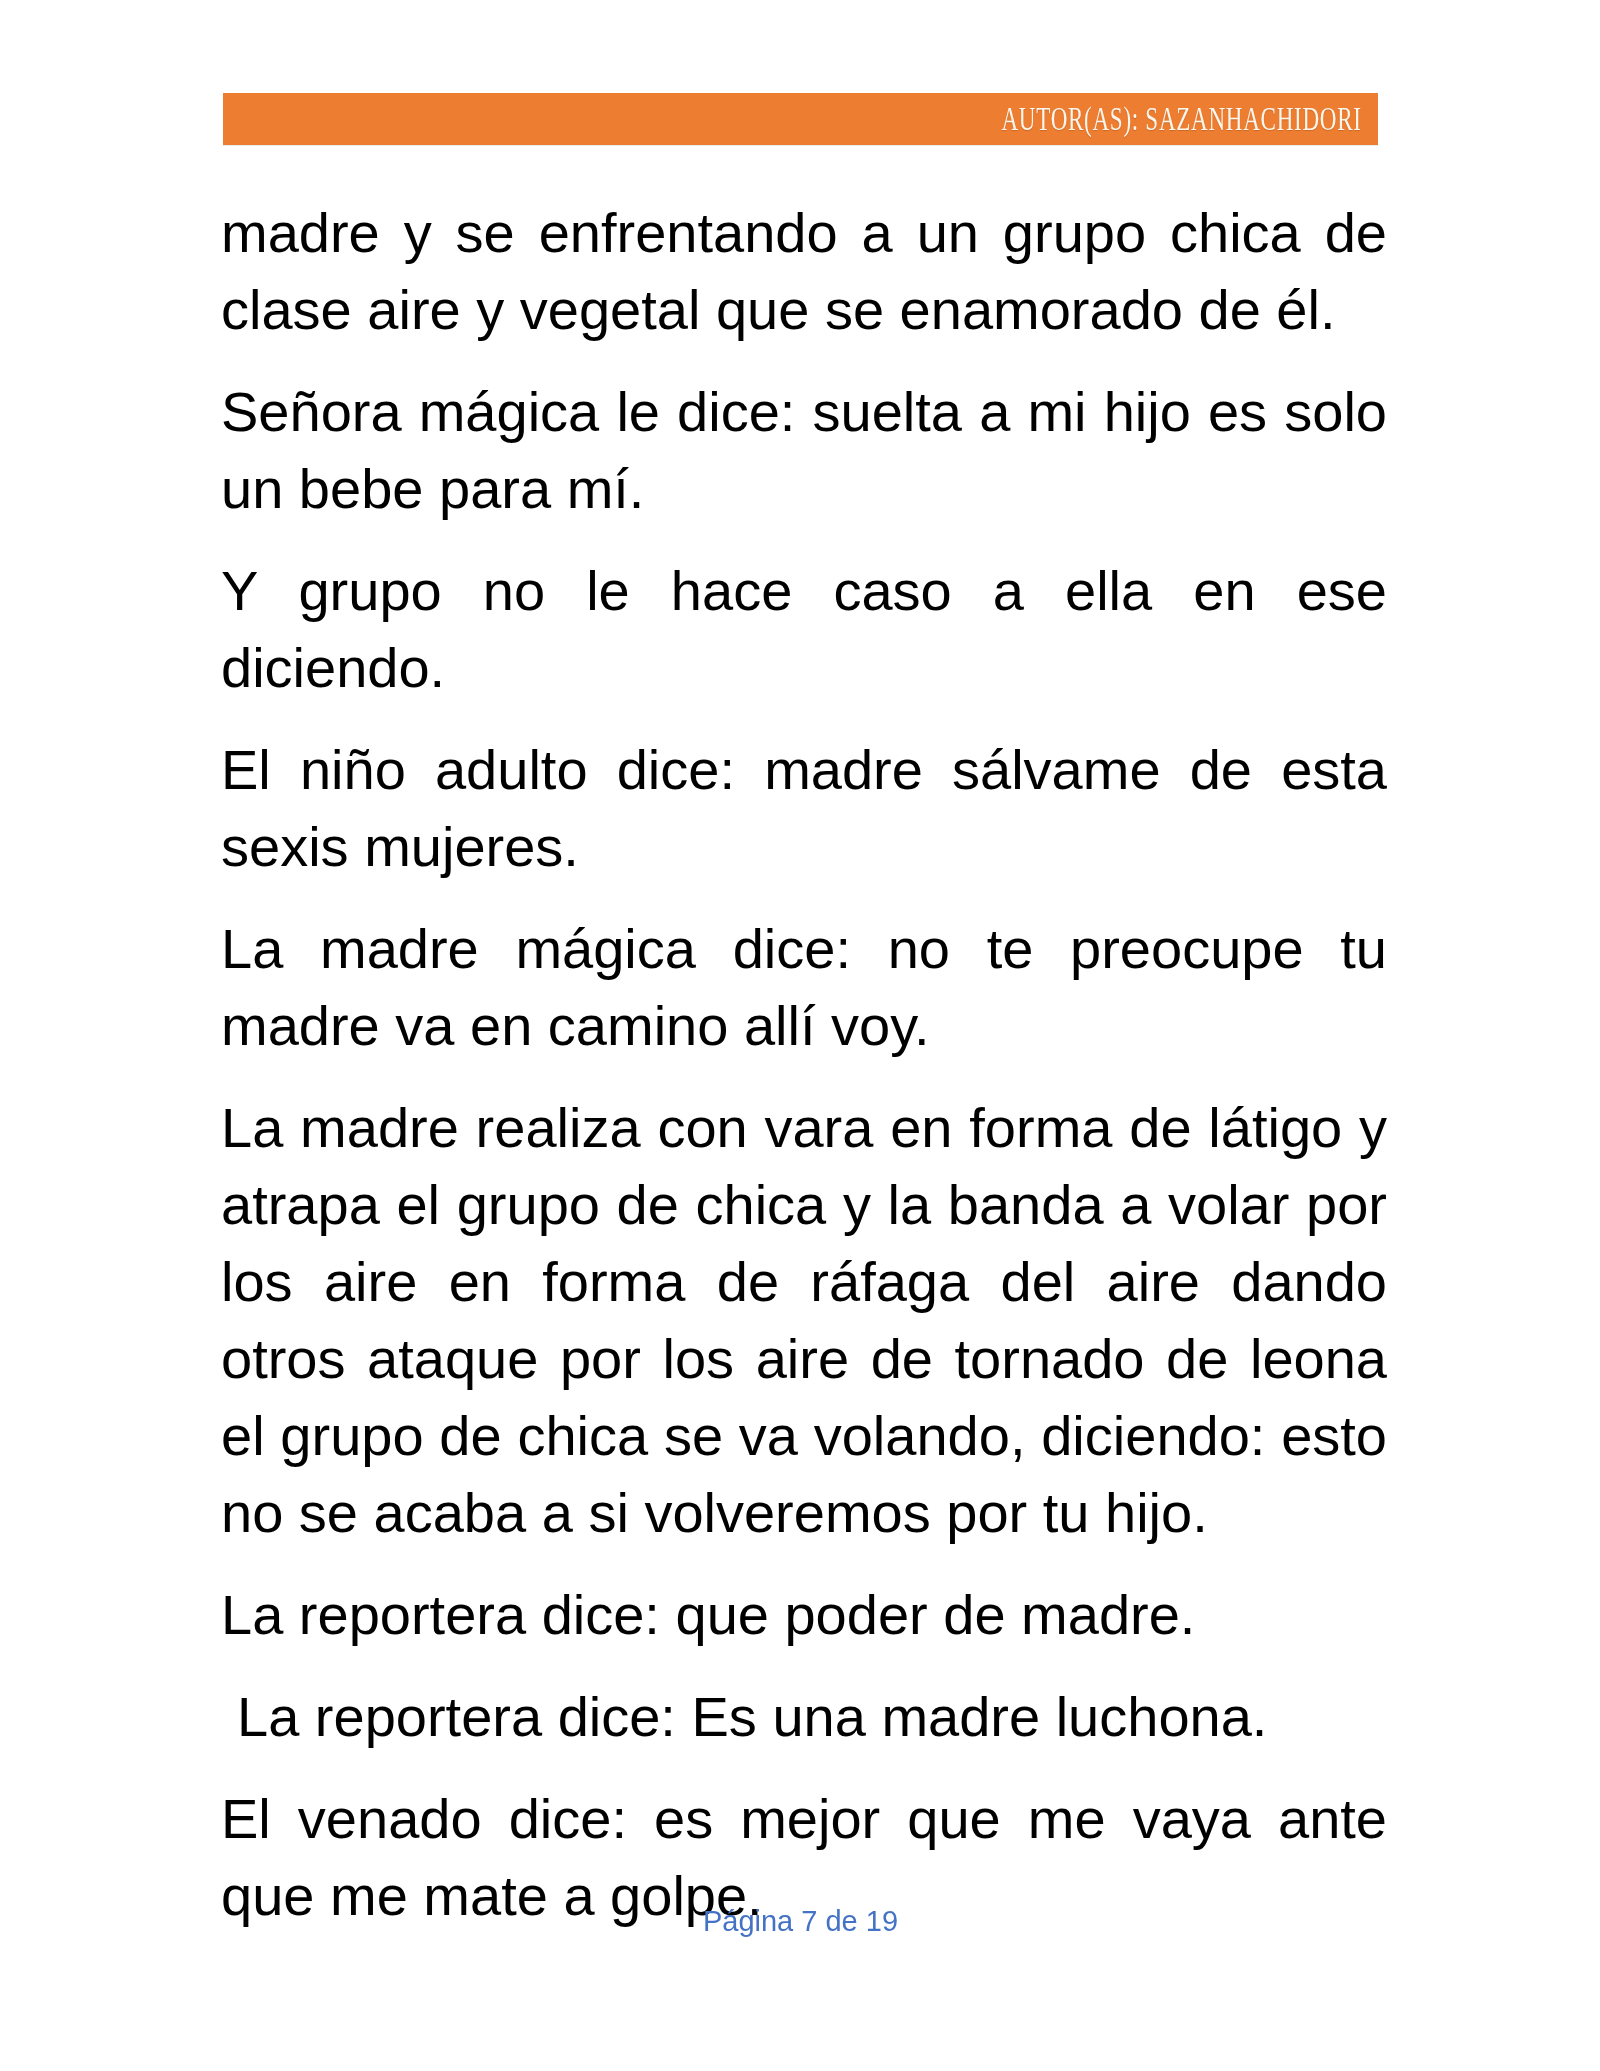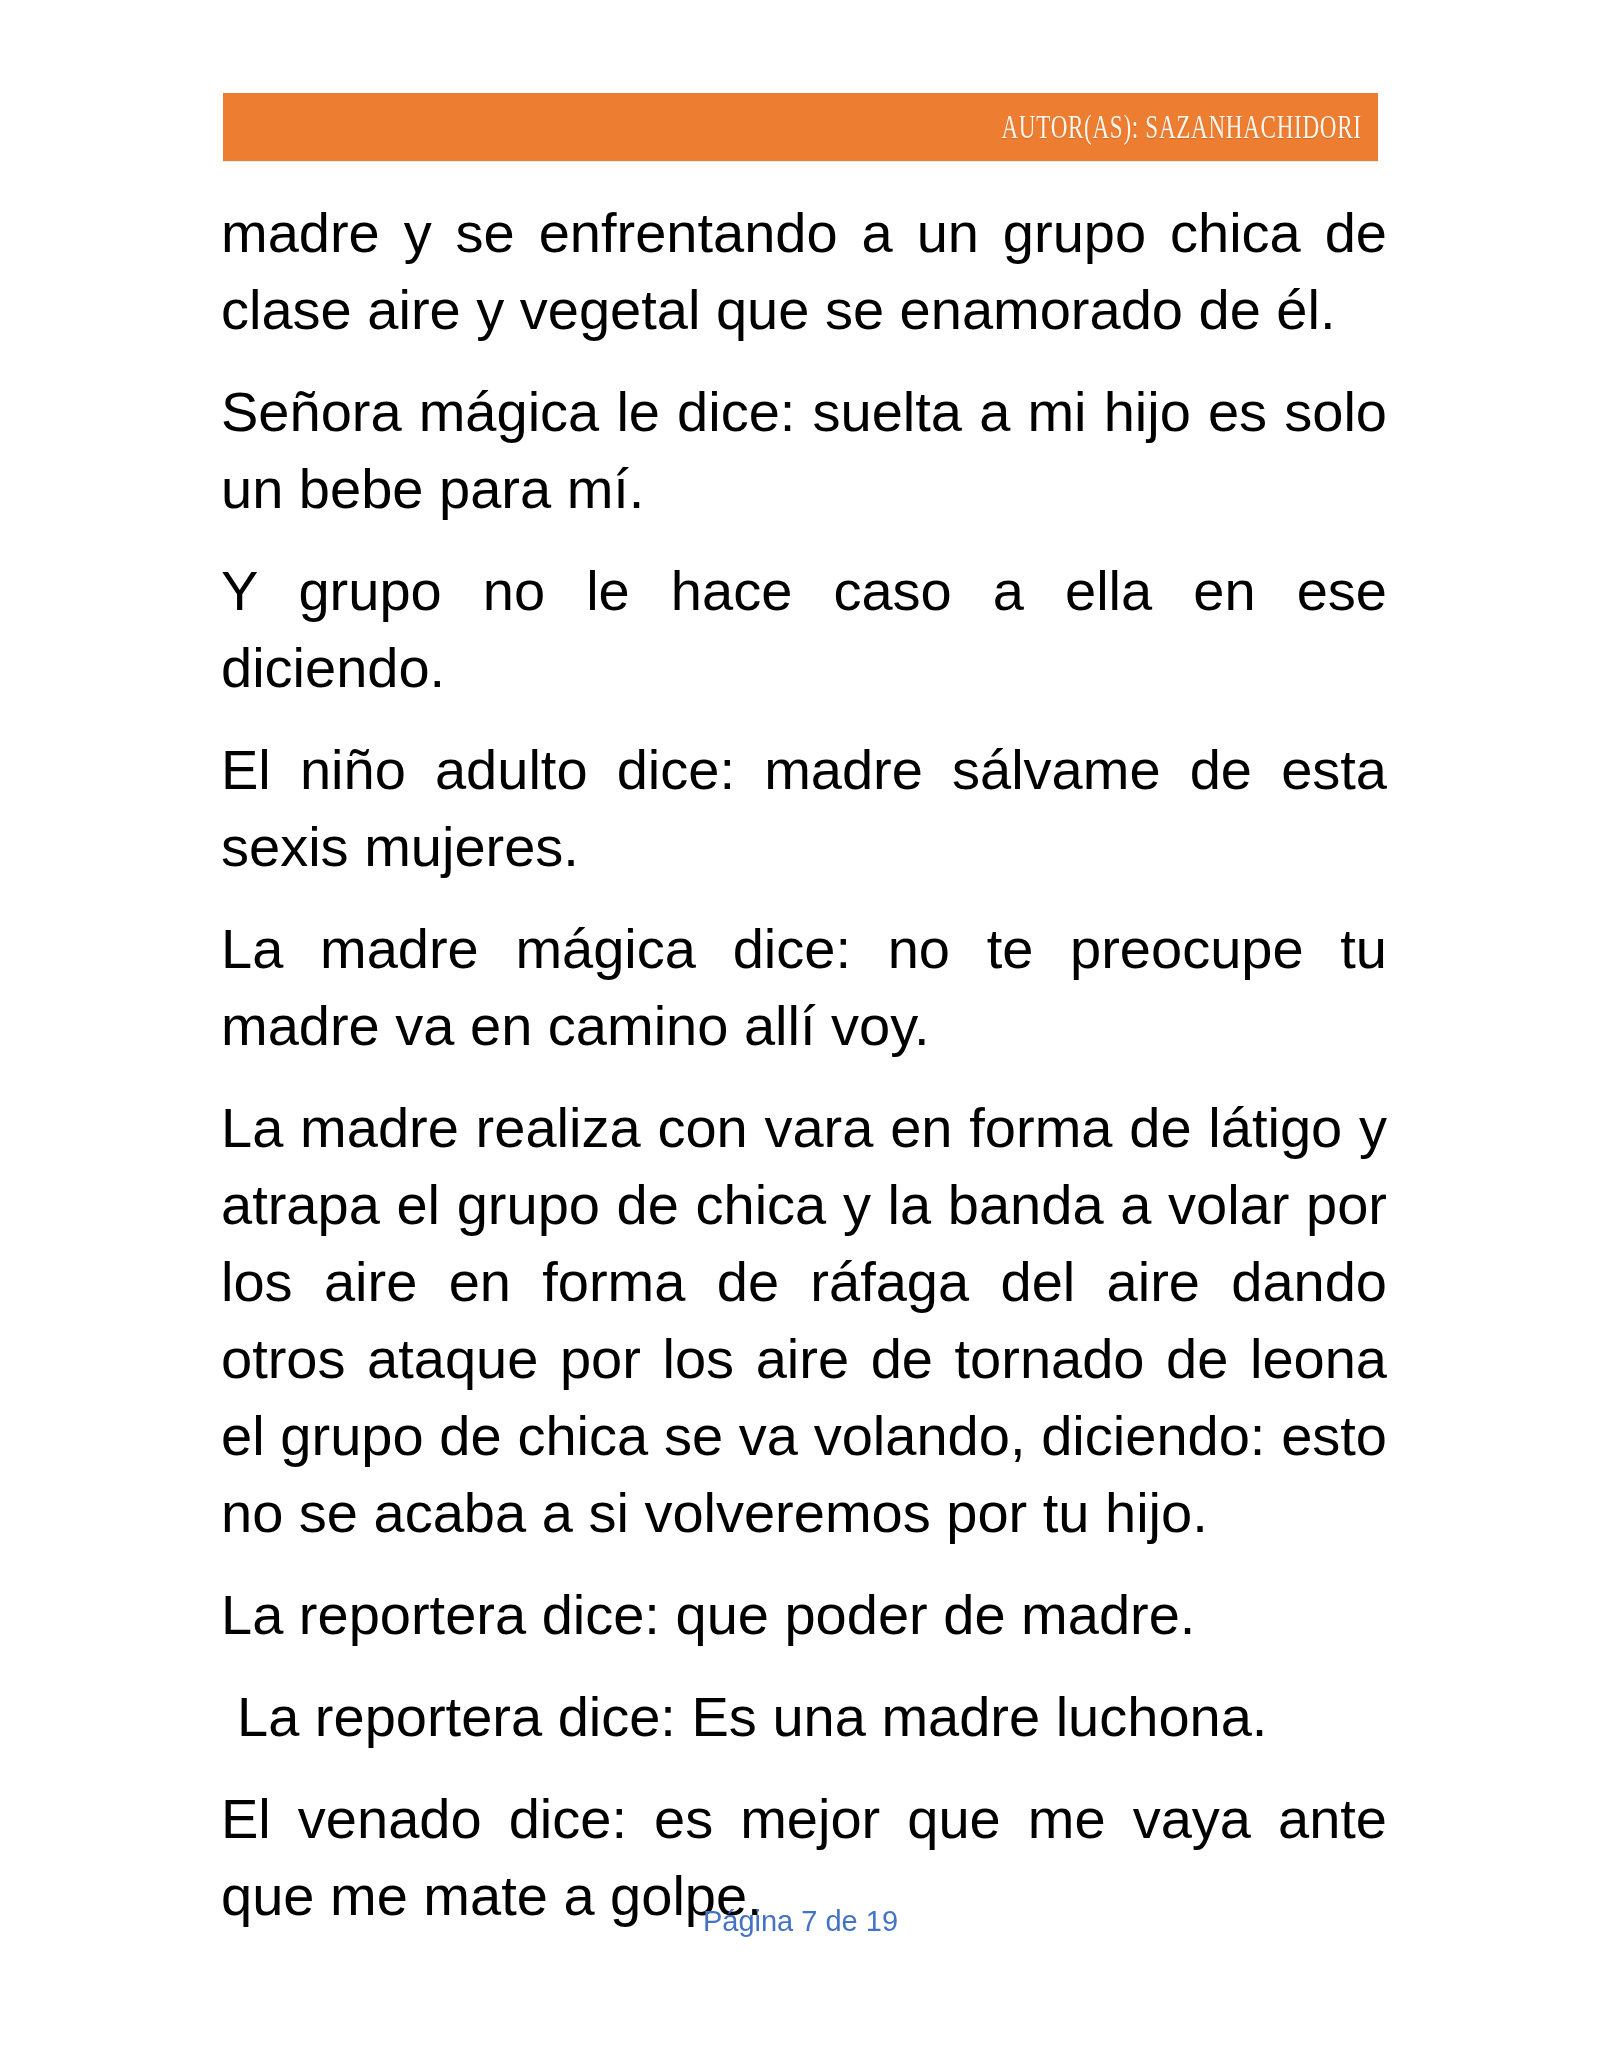--- a/index.html
+++ b/index.html
@@ -13,21 +13,21 @@
     height: 2071px;
     background: #ffffff;
     overflow: hidden;
     font-family: "Liberation Sans", sans-serif;
   }
   .banner {
     position: absolute;
     left: 223px;
     top: 93px;
     width: 1155px;
-    height: 68px;
+    height: 52px;
     background: #ED7D31;
     display: flex;
     align-items: center;
     justify-content: flex-end;
     padding-right: 16px;
     box-sizing: border-box;
     box-shadow: 0 1px 0 rgba(0,0,0,0.08);
   }
   .banner-title {
     font-family: "Liberation Serif", serif;

